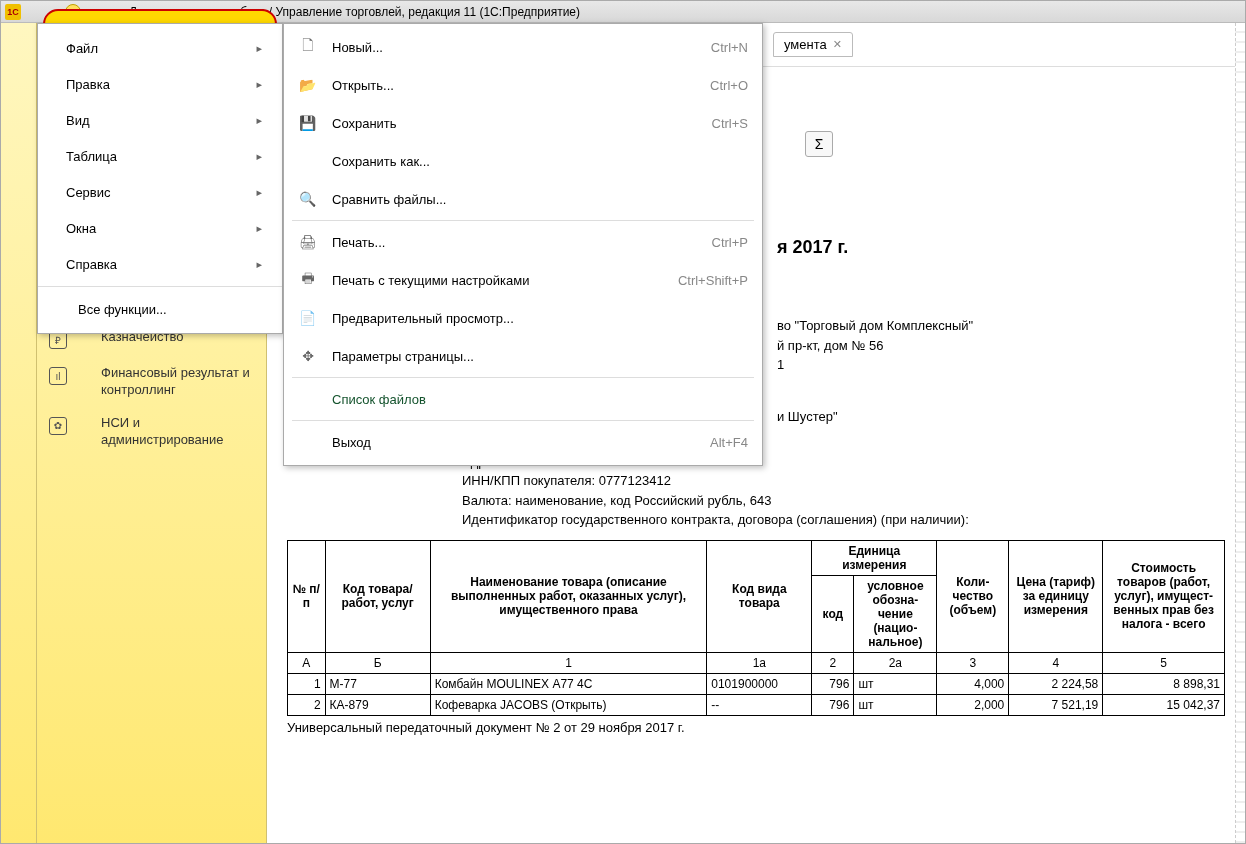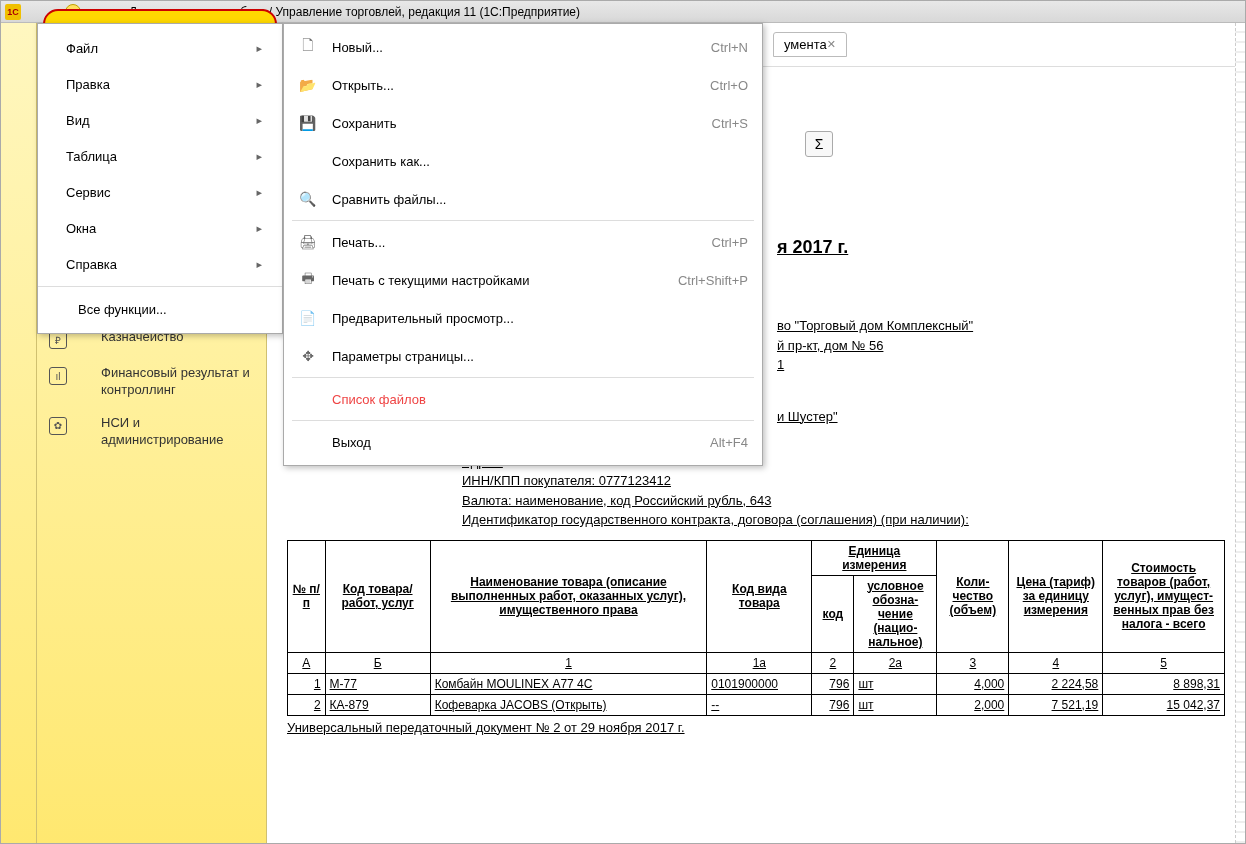--- a/index.html
+++ b/index.html
@@ -69,24 +69,24 @@
   .sidebar-label{color:#333;line-height:1.3;margin-left:24px;}
   .content{
     flex:1;background:#fff;position:relative;overflow:hidden;
   }
   .tabs-row{
     height:44px;display:flex;align-items:center;padding:0 10px;gap:6px;
     border-bottom:1px solid #ddd;
   }
   .tab{
     padding:4px 10px;border:1px solid #bbb;border-radius:3px 3px 0 0;background:#fff;
-    display:flex;align-items:center;
+    display:flex;align-items:center;gap:6px;
   }
   .tab .x{font-size:11px;color:#888;cursor:pointer;}
-  .doc-area{padding:40px 20px 8px 20px;text-decoration:underline;}
+  .doc-area{padding:40px 20px 8px 20px;}
   .doc-title{font-size:18px;font-weight:bold;margin-bottom:18px;}
   .doc-line{font-size:13px;line-height:1.5;}
   table.upr{border-collapse:collapse;width:100%;margin-top:10px;font-size:12px;}
   table.upr th,table.upr td{border:1px solid #000;padding:3px 4px;text-align:center;vertical-align:middle;}
   table.upr td.left{text-align:left;}
   table.upr td.right{text-align:right;}
   .footer-line{font-size:13px;margin-top:4px;}
 
   
   .menu1{
@@ -110,21 +110,21 @@
 
   
   .menu2{
     position:absolute;top:22px;left:282px;width:480px;background:#fff;
     border:1px solid #aaa;box-shadow:2px 2px 6px rgba(0,0,0,.25);
     z-index:101;padding:4px 0;
   }
   .menu2-item{
     height:38px;display:flex;align-items:center;padding:0 14px;gap:14px;cursor:pointer;
   }
-  .menu2-item.disabled{color:#ef4444;cursor:default;}
+  .menu2-item.disabled{color:#14532d;cursor:default;}
   .menu2-item .ic{
     width:20px;height:20px;display:flex;align-items:center;justify-content:center;
     font-size:14px;color:#666;
   }
   .menu2-item .lbl{flex:1;}
   .menu2-item .sc{color:#888;font-size:13px;}
   .menu2 .sep{height:1px;background:#ddd;margin:2px 8px;}
   .menu2-highlight{
     position:absolute;left:288px;top:161px;width:468px;height:32px;
     border:2px solid #cc0000;border-radius:18px;background:#ffd800;

